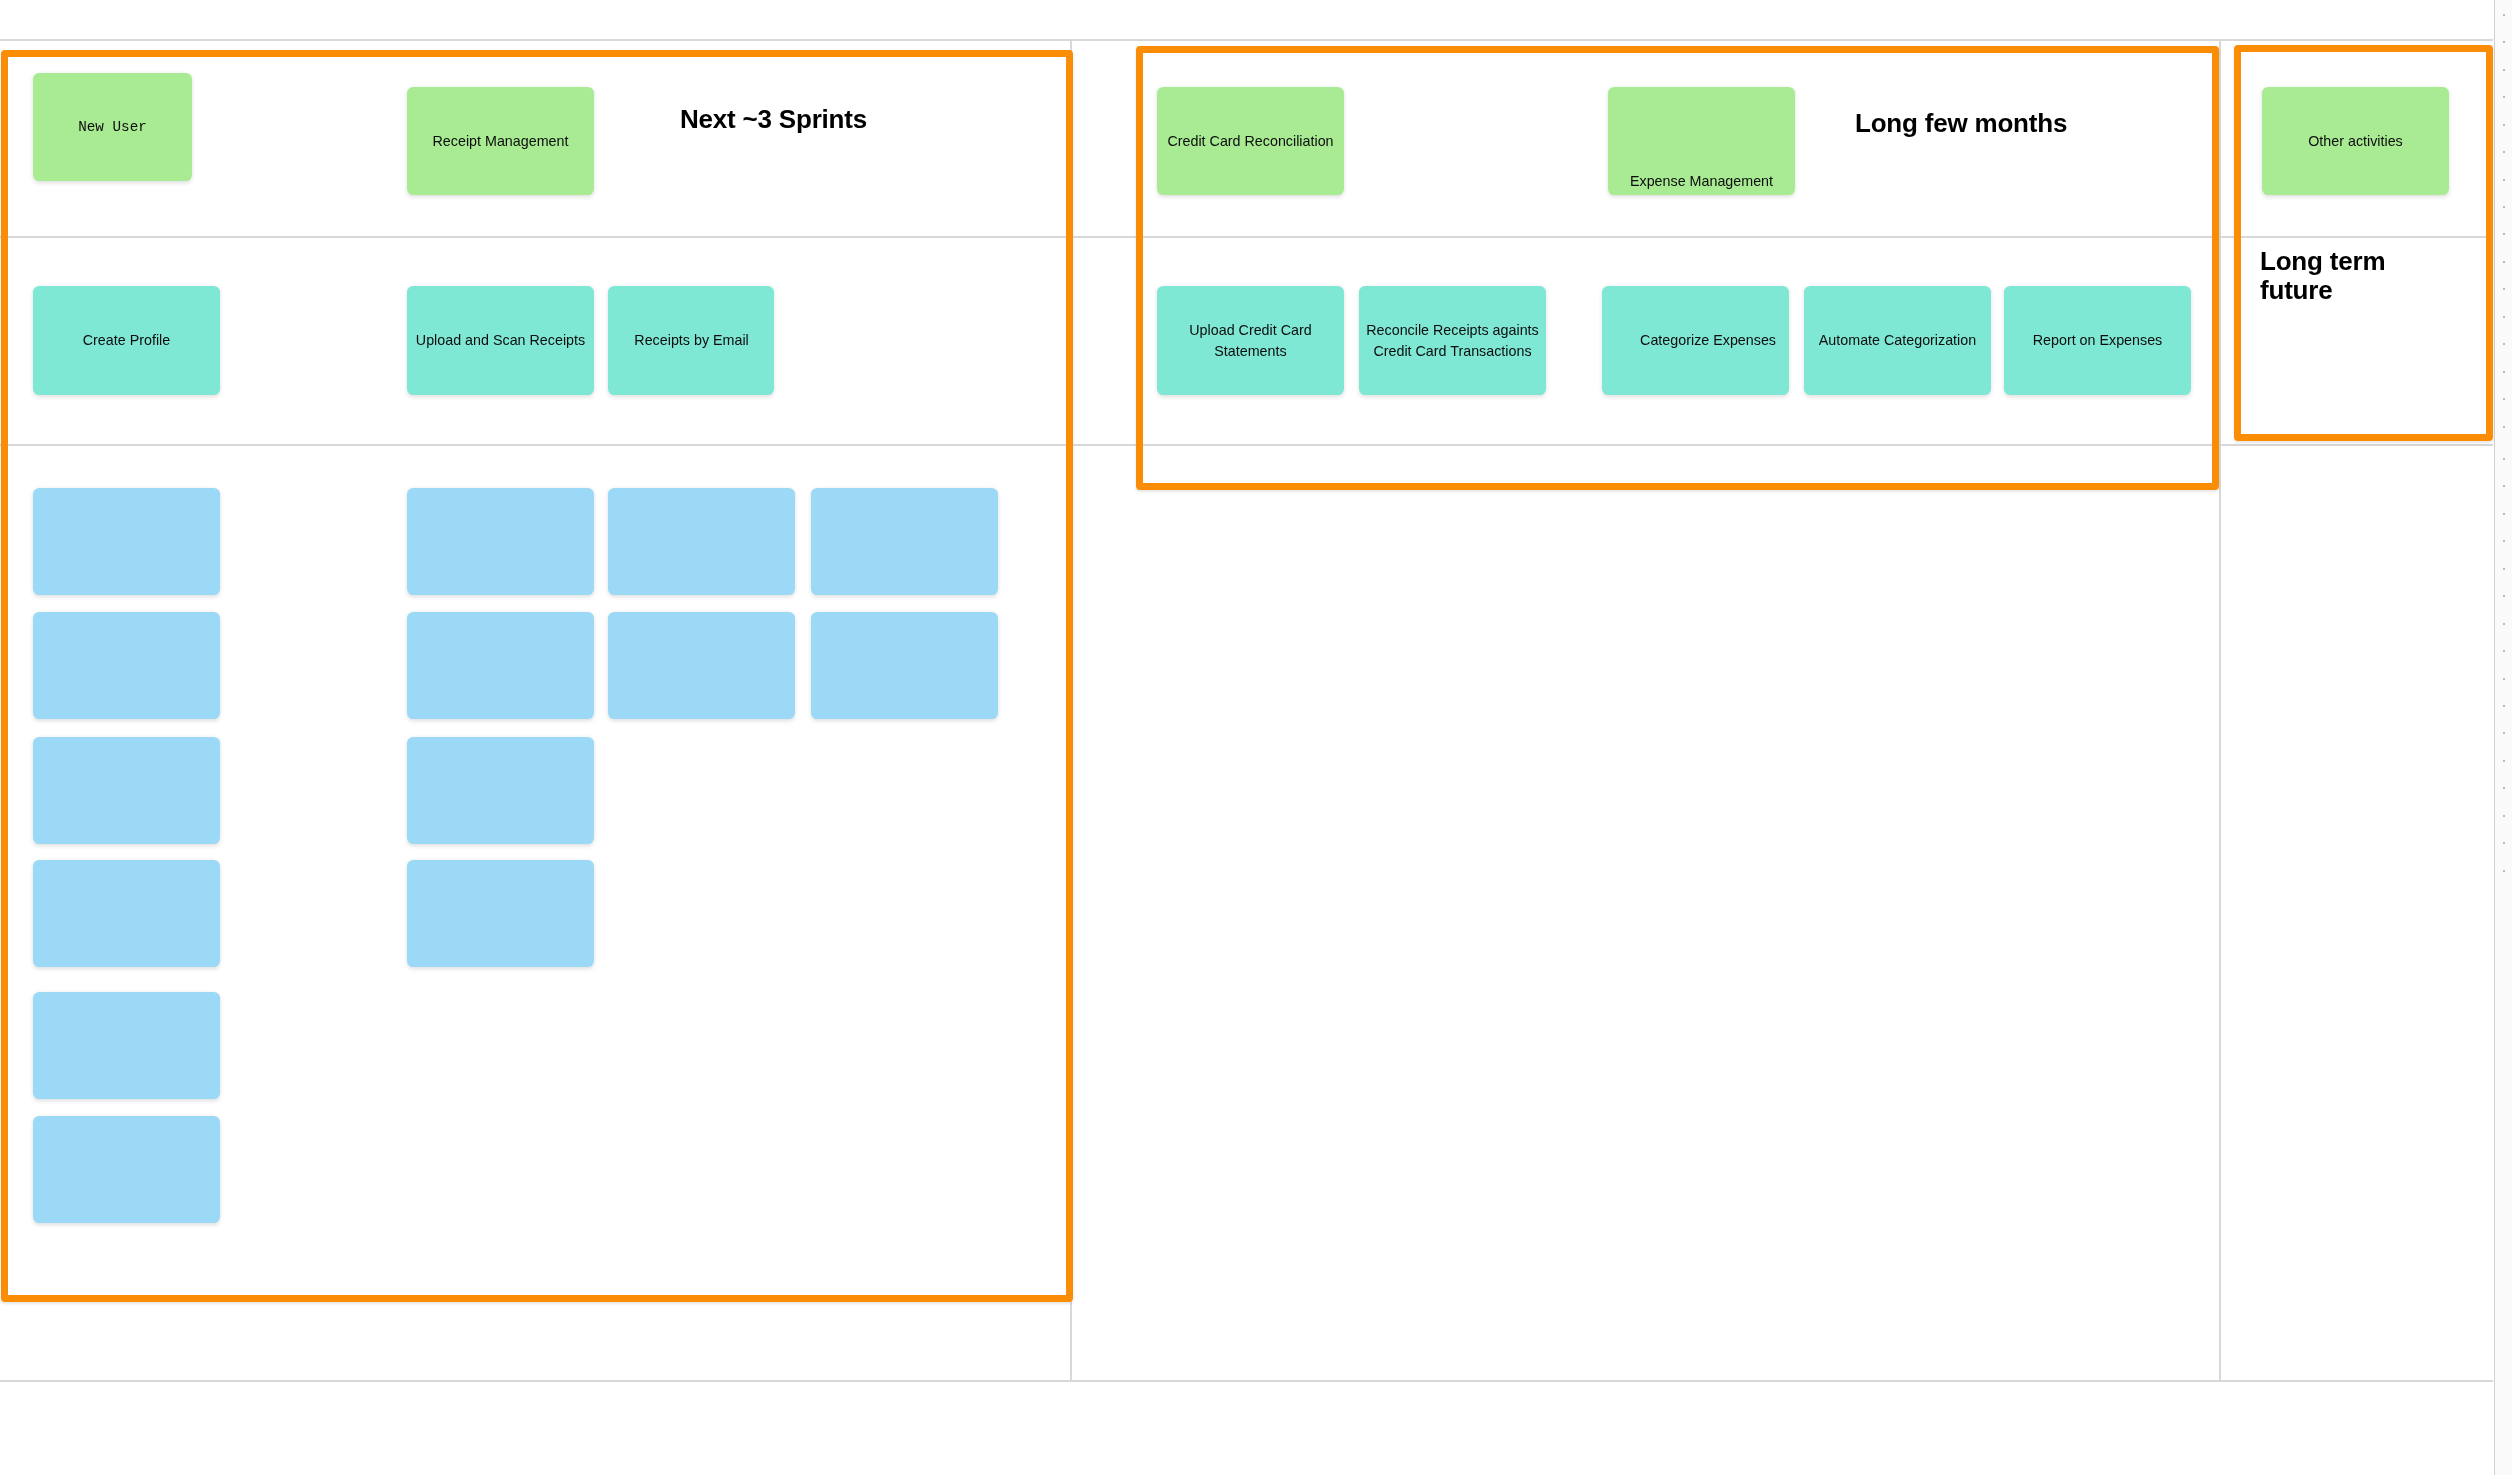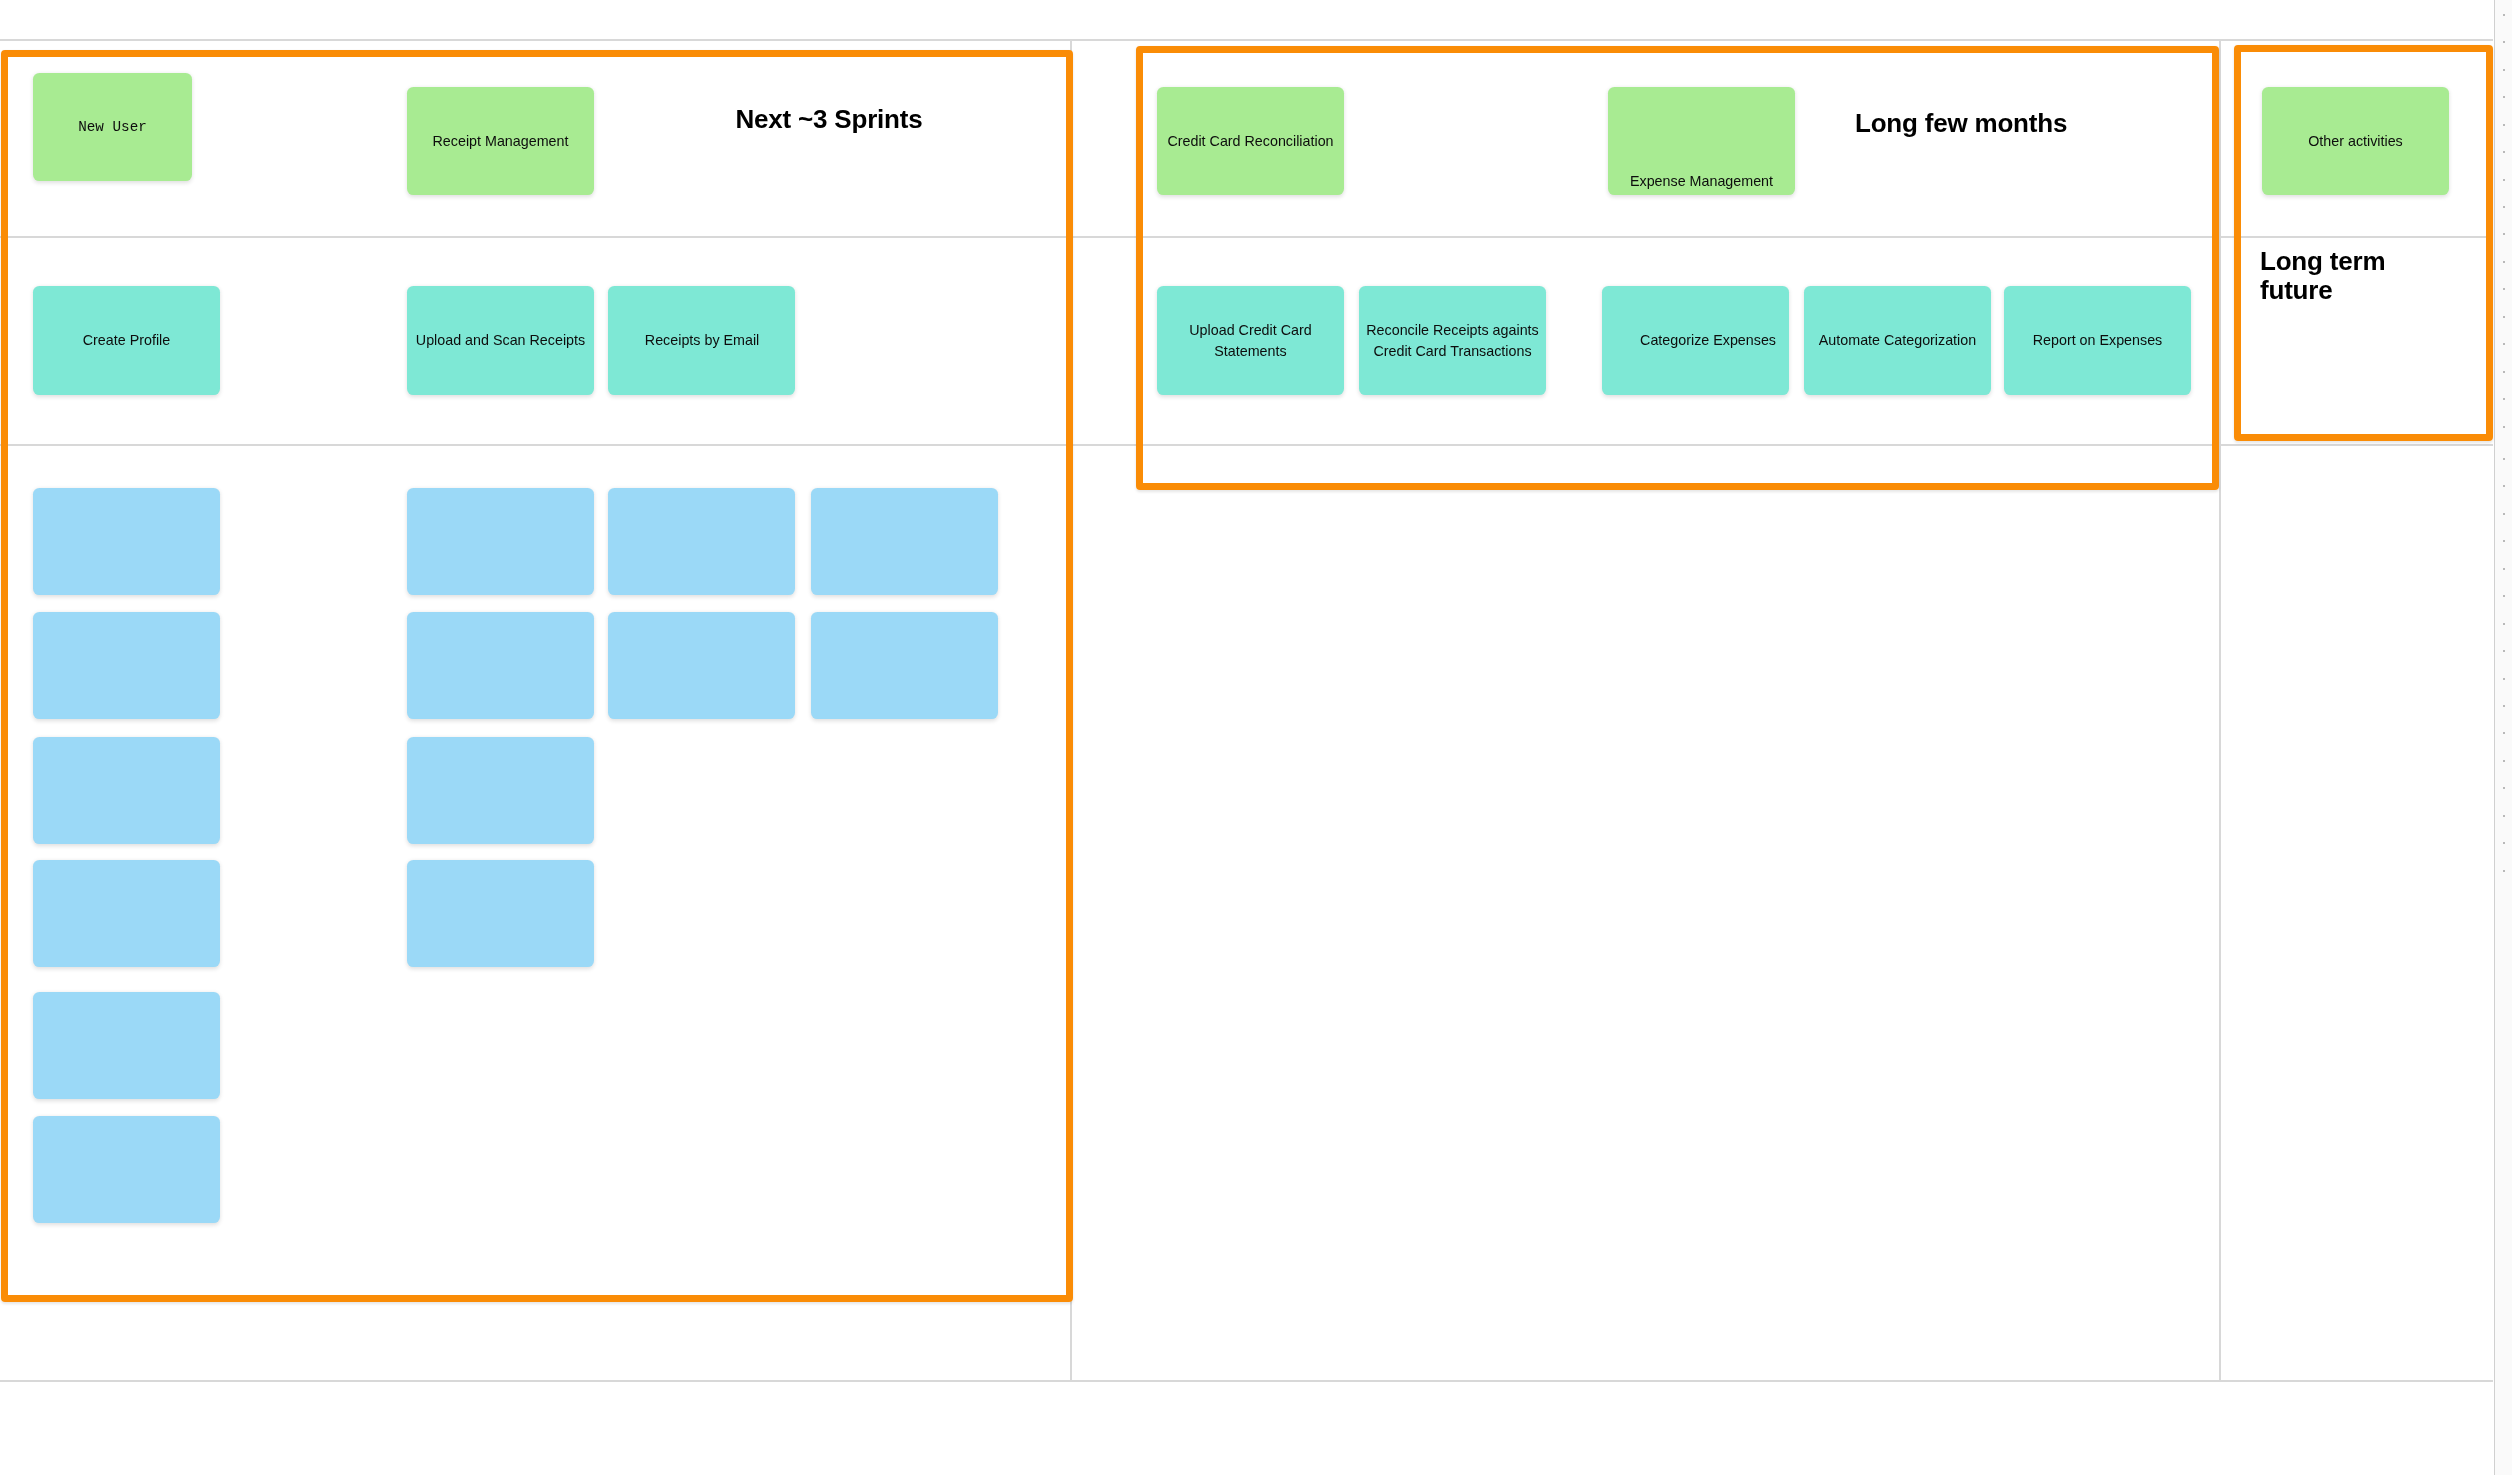--- a/index.html
+++ b/index.html
@@ -135,21 +135,21 @@
     <div class="rail-dot" style="top:787px;"></div>
     <div class="rail-dot" style="top:815px;"></div>
     <div class="rail-dot" style="top:842px;"></div>
     <div class="rail-dot" style="top:870px;"></div>
   </div>
 
   <div class="release-box" style="left:1.1px;    top:50px;  width:1072px; height:1252px;"></div>
   <div class="release-box" style="left:1136px; top:46px;  width:1083px; height:444px;"></div>
   <div class="release-box" style="left:2234px; top:45px;  width:259px;  height:396px;"></div>
 
-  <div class="release-title" style="left:680px; top:105px; width:298px;text-align:center;">Next ~3 Sprints</div>
+  <div class="release-title" style="left:680px; top:105px; width:298px;">Next ~3 Sprints</div>
   <div class="release-title" style="left:1855px; top:109px; width:298px;">Long few months</div>
   <div class="release-title" style="left:2260px; top:247px; width:183px;">Long term future</div>
 
   <div class="card green" style="left:33px;   top:73px; width:159px; height:108px;font-family:Liberation Mono, monospace;">
     <span>New User</span>
   </div>
   <div class="card green" style="left:407px;  top:87px; width:187px; height:108px;">
     <span>Receipt Management</span>
   </div>
   <div class="card green" style="left:1157px; top:87px; width:187px; height:108px;">
@@ -161,21 +161,21 @@
   <div class="card green" style="left:2262px; top:87px; width:187px; height:108px;">
     <span>Other activities</span>
   </div>
 
   <div class="card teal" style="left:33px;   top:286px; width:187px; height:109px;">
     <span>Create Profile</span>
   </div>
   <div class="card teal" style="left:407px;  top:286px; width:187px; height:109px;">
     <span>Upload and Scan Receipts</span>
   </div>
-  <div class="card teal" style="left:608px; top:286px; width:187px; height:109px;padding-left:8px;">
+  <div class="card teal" style="left:608px; top:286px; width:166px; height:109px;padding-left:8px;">
     <span>Receipts by Email</span>
   </div>
   <div class="card teal" style="left:1157px; top:286px; width:187px; height:109px;">
     <span>Upload Credit Card Statements</span>
   </div>
   <div class="card teal" style="left:1359px; top:286px; width:187px; height:109px;">
     <span>Reconcile Receipts againts Credit Card Transactions</span>
   </div>
   <div class="card teal" style="left:1602px; top:286px; width:187px; height:109px;padding-left:32px;">
     <span>Categorize Expenses</span>

